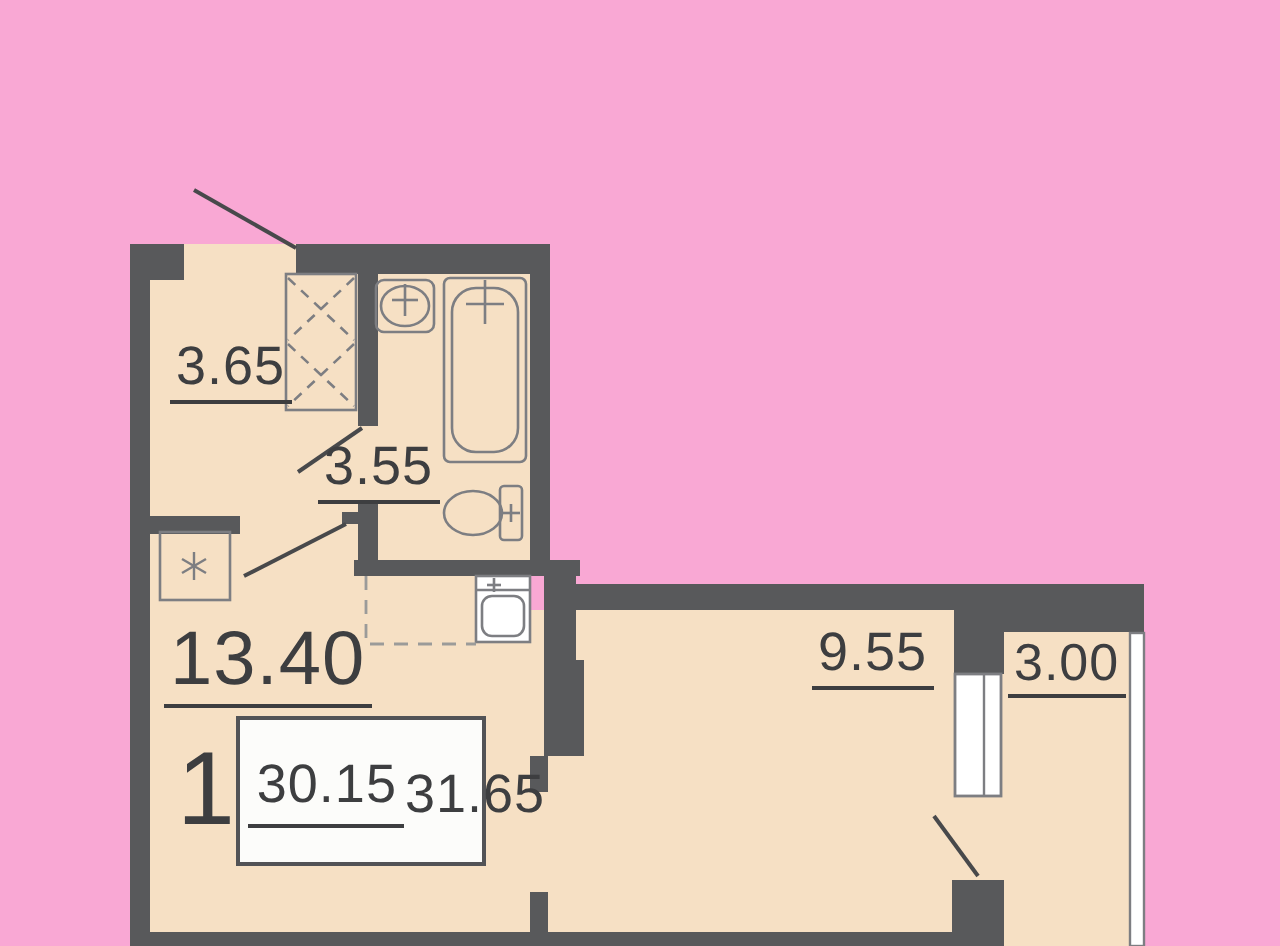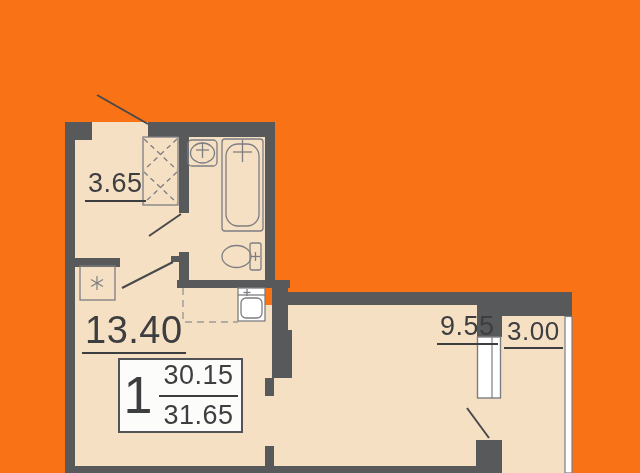--- a/index.html
+++ b/index.html
@@ -1,35 +1,35 @@
 <!DOCTYPE html>
 <html><head>
 <meta charset="utf-8">
 <style>
   html,body{margin:0;padding:0;background:#ffffff;}
   #stage{
-    position:relative;width:640px;height:473px;overflow:hidden;background:#f97316;
+    position:relative;width:640px;height:473px;overflow:hidden;background:#f9a8d4;
     font-family:"Liberation Sans","DejaVu Sans",sans-serif;
   }
   .floor{position:absolute;background:#f6e0c4;}
   .wall{position:absolute;background:#58595b;}
   svg.overlay{position:absolute;left:0;top:0;}
   .rlabel{
     position:absolute;color:#3d3e40;letter-spacing:0.5px;line-height:1;
     white-space:nowrap;
   }
   .rlabel.ul{border-bottom:2.5px solid #3d3e40;padding:0 3px 3px 3px;}
   #apt-box{
     position:absolute;left:118px;top:358px;width:121px;height:71px;
     background:#fcfcfa;border:2.5px solid #525356;
     display:flex;align-items:center;justify-content:center;gap:7px;
     color:#3d3e40;
   }
   #apt-num{font-size:52px;line-height:1;margin-top:-2px;}
-  .fraction{display:flex;flex-direction:column;align-items:center;}
+  .fraction{display:flex;align-items:center;}
   .fraction .top{font-size:27px;letter-spacing:0.5px;border-bottom:2.5px solid #3d3e40;padding:0 4px 4px 4px;}
   .fraction .bot{font-size:27px;letter-spacing:0.5px;padding-top:3px;}
 </style>
 </head>
 <body>
 
 <div id="stage">
 
   <div class="floor" style="left:75px;top:137px;width:190px;height:329px;"></div>
   <div class="floor" style="left:92px;top:122px;width:56px;height:15px;"></div>
@@ -114,22 +114,23 @@
 
     <g stroke="#48494b" stroke-width="2" fill="none">
       <line x1="97" y1="95" x2="148" y2="124"></line>
       <line x1="181" y1="214" x2="149" y2="236"></line>
       <line x1="173" y1="262" x2="122" y2="288"></line>
       <line x1="467" y1="408" x2="489" y2="438"></line>
     </g>
   </svg>
 
   <div class="rlabel ul" style="left:85px;top:170px;font-size:27px;">3.65</div>
+  <div class="rlabel ul" style="left:159px;top:220px;font-size:27px;">3.55</div>
   <div class="rlabel ul" style="left:82px;top:311px;font-size:38px;">13.40</div>
-  <div class="rlabel ul" style="left:406px;top:313px;font-size:27px;margin-left:31px;">9.55</div>
+  <div class="rlabel ul" style="left:406px;top:313px;font-size:27px;">9.55</div>
   <div class="rlabel ul" style="left:504px;top:318px;font-size:26px;">3.00</div>
 
   <div id="apt-box">
     <div id="apt-num">1</div>
     <div class="fraction">
       <div class="top">30.15</div>
       <div class="bot">31.65</div>
     </div>
   </div>
 

